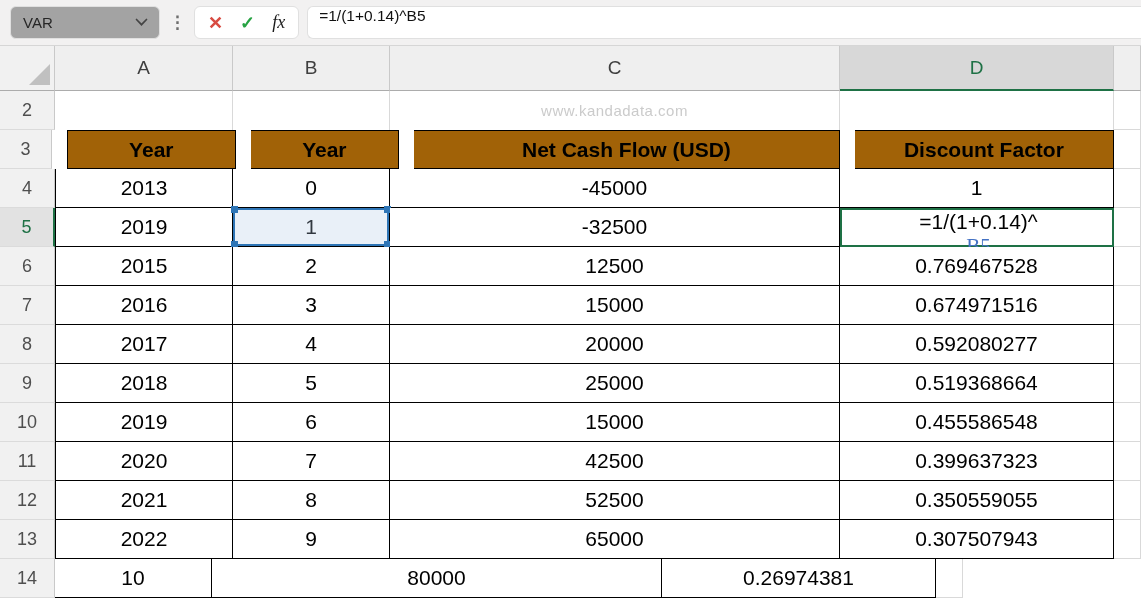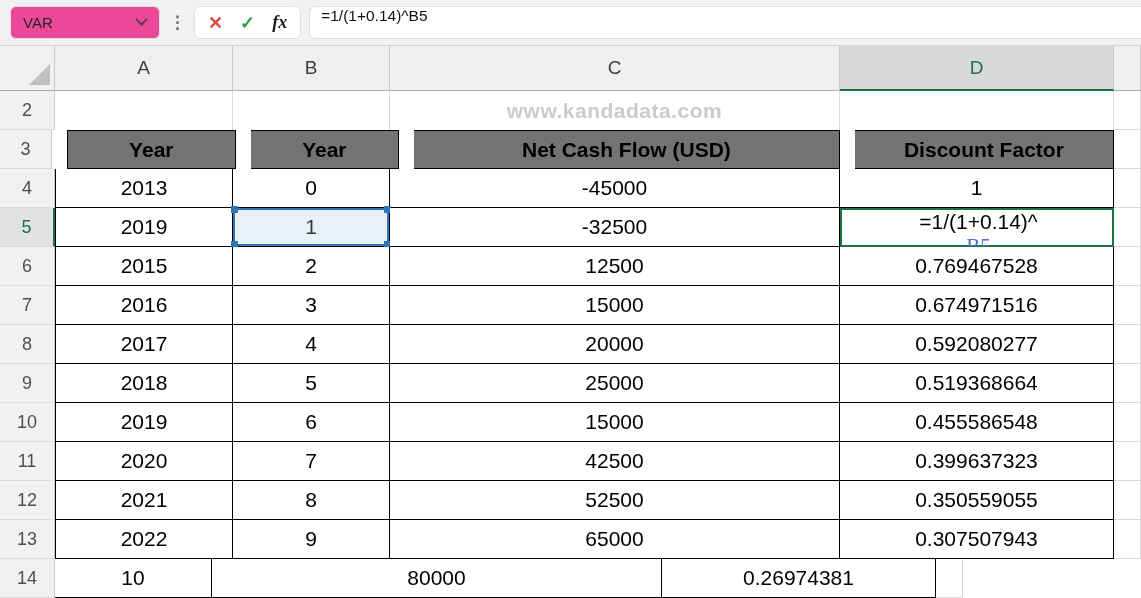--- a/index.html
+++ b/index.html
@@ -7,34 +7,34 @@
     width:1141px;height:598px;overflow:hidden;background:#fff;
     font-family:"Liberation Sans",sans-serif;
     -webkit-font-smoothing:antialiased;
   }
   
   .formula-bar{
     height:46px;background:#F2F1F1;display:flex;align-items:center;
     border-bottom:1px solid #D6D6D6;box-sizing:border-box;
   }
   .name-box{
-    margin-left:10px;width:150px;height:33px;background:#ec4899;
+    margin-left:10px;width:150px;height:33px;background:#a3a3a3;
     border:1px solid #E0E0E0;border-radius:6px;display:flex;align-items:center;
     justify-content:space-between;padding:0 11px 0 12px;box-sizing:border-box;
     font-size:15px;color:#262626;cursor:default;
   }
   .chev{width:13px;height:9px;display:block;}
   .dots{color:#6E6E6E;font-size:17px;font-weight:bold;margin:0 8px 0 9px;user-select:none;}
   .fx-group{
     height:33px;background:#fff;border:1px solid #E0E0E0;border-radius:6px;
     display:flex;align-items:center;padding:0 13px;gap:17px;box-sizing:border-box;
   }
   .cancel{color:#D84B42;font-size:18px;font-weight:bold;}
   .enter{color:#27A343;font-size:18px;font-weight:bold;}
-  .fx{font-family:"Liberation Serif",serif;font-style:italic;font-weight:bold;font-size:18px;color:#1b1b1b;}
+  .fx{font-family:"Liberation Serif",serif;font-style:italic;font-weight:normal;font-size:18px;color:#1b1b1b;}
   .formula-input{
     flex:1;height:33px;margin-left:8px;background:#fff;border:1px solid #E0E0E0;
     border-radius:6px 0 0 6px;border-right:none;display:flex;
     padding-left:11px;font-size:15.5px;color:#111;box-sizing:border-box;
   }
   
   .col-headers{height:45px;display:flex;box-sizing:border-box;}
   .corner{
     width:55px;position:relative;background:#F1F1F1;box-sizing:border-box;
     border-right:1px solid #C9C9C9;border-bottom:1px solid #ACACAC;
@@ -61,22 +61,22 @@
     display:flex;align-items:center;justify-content:center;position:relative;
     font-size:21px;color:#000;background:#fff;box-sizing:border-box;
   }
   .c-a{width:178px;}.c-b{width:157px;}.c-c{width:450px;}.c-d{width:274px;}
   .c-e{width:27px;flex:0 0 27px;}
   .gl{border-right:1px solid #D9D9D9;border-bottom:1px solid #D9D9D9;}
   .nb{border-bottom:none;}
   .tb{border-right:1px solid #000;border-bottom:1px solid #000;}
   .first{border-left:1px solid #000;}
   .ttop{border-top:1px solid #000;}
-  .th{background:#737373;font-weight:bold;margin-left:15px;}
-  .watermark{color:#CBCBCB;font-weight:bold;font-size:21px;letter-spacing:.5px;}
+  .th{background:#a16207;font-weight:bold;margin-left:15px;}
+  .watermark{color:#CBCBCB;font-weight:normal;font-size:15px;letter-spacing:.5px;}
   
   .ref-overlay{position:absolute;inset:0;border:2px solid #2E75B6;background:rgba(177,200,231,.28);}
   .handle{position:absolute;width:7px;height:7px;background:#2E75B6;}
   .h-tl{top:-4px;left:-4px;}.h-tr{top:-4px;right:-4px;}
   .h-bl{bottom:-4px;left:-4px;}.h-br{bottom:-4px;right:-4px;}
   
   .edit-cell{justify-content:flex-start;padding-left:3px;border:2px solid #1E7145;flex-direction:column;}
   .edit-cell .ref{color:#4472C4;}
   .caret{width:2px;height:27px;background:#000;margin-left:1px;animation:blink 1.1s steps(1) infinite;}
   @keyframes blink{50%{opacity:0;}}

